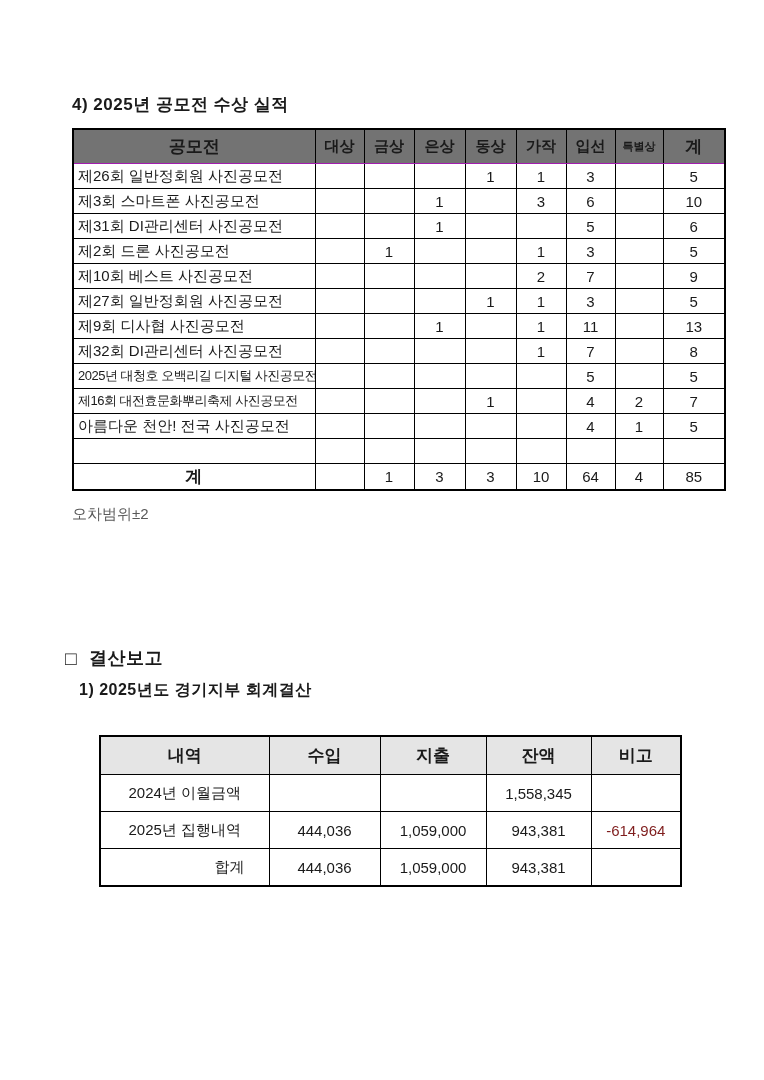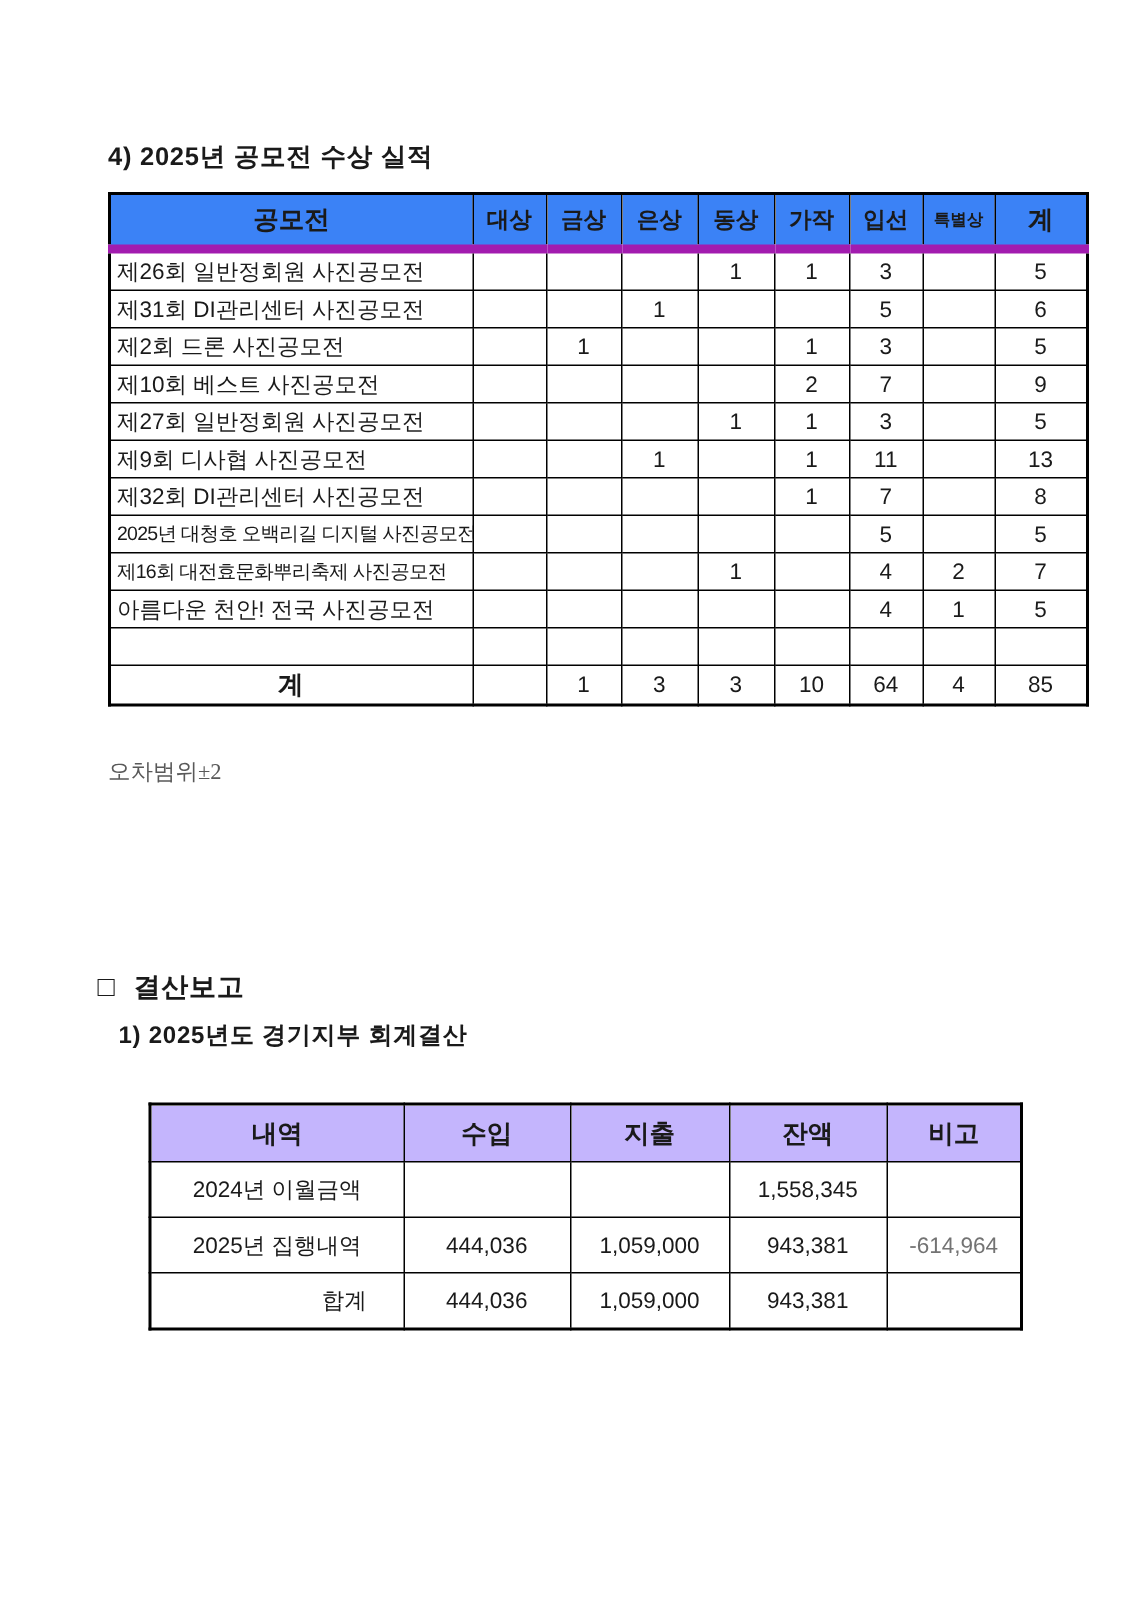--- a/index.html
+++ b/index.html
@@ -4,47 +4,47 @@
 <style>
   html,body{margin:0;padding:0;}
   body{
     width:764px;height:1080px;background:#ffffff;position:relative;overflow:hidden;
     font-family:"Liberation Sans","DejaVu Sans",sans-serif;color:#1a1a1a;
     -webkit-font-smoothing:antialiased;
   }
   .abs{position:absolute;margin-left:17px;}
   
   #award-title{left:55px;top:93px;font-size:17px;font-weight:bold;letter-spacing:.5px;}
-  #error-note{left:55px;top:505px;font-size:15px;color:#595959;font-family:Liberation Serif, serif;}
+  #error-note{left:55px;top:505px;font-size:15px;color:#595959;}
   #settle-heading{left:48px;top:646px;font-size:18px;font-weight:bold;display:flex;align-items:center;gap:12px;letter-spacing:.5px;}
   #settle-heading .box{font-size:19px;font-weight:normal;line-height:1;}
   #settle-subheading{left:62px;top:680px;font-size:16px;font-weight:bold;letter-spacing:.5px;}
   
   table{border-collapse:collapse;table-layout:fixed;}
   td,th{overflow:hidden;white-space:nowrap;}
   
   #award-table{left:55px;top:128px;}
   #award-table table{width:652px;border:2px solid #000;}
   #award-table th,#award-table td{border:1px solid #000;text-align:center;vertical-align:middle;}
-  #award-table thead th{background:#3b82f6;height:31px;font-size:15px;font-weight:bold;border-bottom:6px solid #a21caf;}
+  #award-table thead th{background:#737373;height:31px;font-size:15px;font-weight:bold;border-bottom:1px solid #a21caf;}
   #award-table thead th.big-head{font-size:17px;}
   #award-table thead th.small-head{font-size:11px;}
   #award-table tbody td{height:22px;font-size:15px;}
   #award-table td.name{text-align:left;padding-left:4px;}
   #award-table td.name.long{font-size:13px;letter-spacing:-0.5px;}
   #award-table tfoot td{height:22px;font-size:15px;}
   #award-table tfoot td.name{text-align:center;font-weight:bold;font-size:17px;padding-left:0;}
   
   #settle-table{left:82px;top:735px;}
   #settle-table table{width:581px;border:2px solid #000;}
   #settle-table th,#settle-table td{border:1px solid #000;text-align:center;vertical-align:middle;}
-  #settle-table thead th{background:#c4b5fd;height:35px;font-size:17px;font-weight:bold;}
+  #settle-table thead th{background:#e5e5e5;height:35px;font-size:17px;font-weight:bold;}
   #settle-table tbody td{height:34px;font-size:15px;}
   #settle-table td.right-label{text-align:right;padding-right:24px;}
-  #settle-table td.negative{color:#737373;}
+  #settle-table td.negative{color:#7f1d1d;}
 </style>
 </head>
 <body>
 
 <div class="abs" id="award-title">4) 2025년 공모전 수상 실적</div>
 
 <div class="abs" id="award-table">
   <table>
     <colgroup>
       <col style="width:242px">
@@ -76,20 +76,31 @@
           <td></td>
           <td></td>
           <td></td>
           <td>1</td>
           <td>1</td>
           <td>3</td>
           <td></td>
           <td>5</td>
         </tr>
         <tr>
+          <td class="name">제3회 스마트폰 사진공모전</td>
+          <td></td>
+          <td></td>
+          <td>1</td>
+          <td></td>
+          <td>3</td>
+          <td>6</td>
+          <td></td>
+          <td>10</td>
+        </tr>
+        <tr>
           <td class="name">제31회 DI관리센터 사진공모전</td>
           <td></td>
           <td></td>
           <td>1</td>
           <td></td>
           <td></td>
           <td>5</td>
           <td></td>
           <td>6</td>
         </tr>

